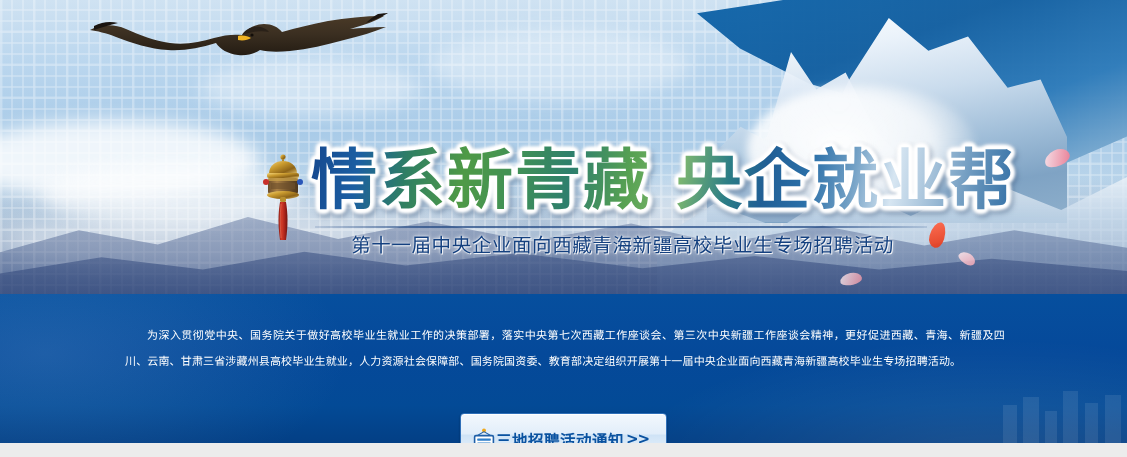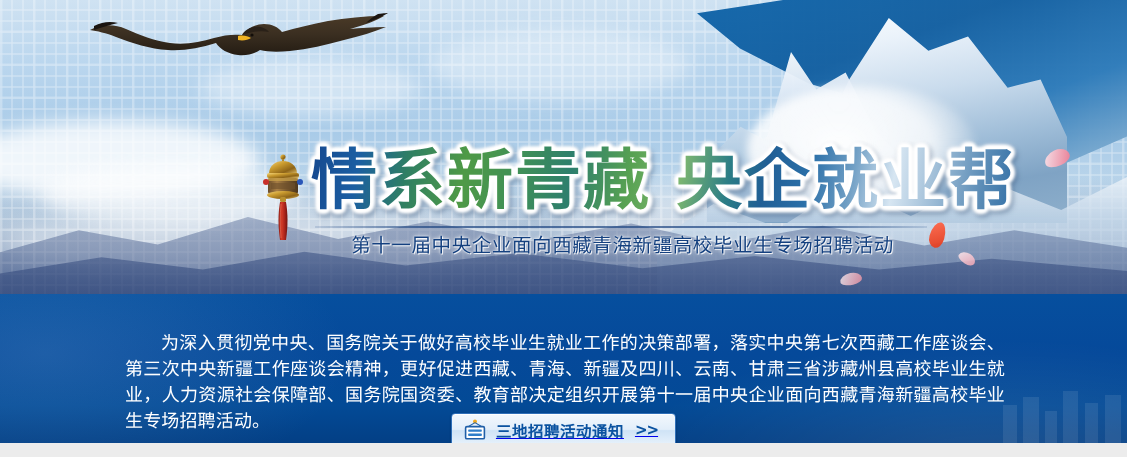--- a/index.html
+++ b/index.html
@@ -145,29 +145,29 @@
       linear-gradient(to bottom,#064f9e 0%,#05499a 40%,#034a96 75%,#033f85 100%);
     overflow:hidden;
   }
   .watermark{
     position:absolute;right:0;bottom:0;width:130px;height:58px;
     opacity:.085;pointer-events:none;
   }
   .infotext{
     position:absolute;left:125px;top:18px;width:880px;
     font-family:"DejaVu Sans","Liberation Sans",sans-serif;
-    font-size:18px;line-height:26px;color:#ffffff;
+    font-size:11px;line-height:26px;color:#ffffff;
     text-align:justify;text-justify:inter-ideograph;
     text-indent:2em;
     letter-spacing:.15px;
   }
   .btnrow{position:absolute;left:0;top:119px;width:1127px;text-align:center;}
   .noticebtn{
-    display:inline-flex;align-items:center;gap:9px;
-    height:32px;padding:0 17px 0 11px;
+    display:inline-flex;align-items:center;
+    height:32px;padding:9px 17px 0 11px;
     border:1px solid #2f6fb8;border-radius:4px;
     background:linear-gradient(to bottom,#f3f8fd 0%,#e2eefa 48%,#cfe3f6 52%,#e9f3fc 100%);
     box-shadow:0 1px 2px rgba(0,0,0,.30),inset 0 1px 0 rgba(255,255,255,.9);
     cursor:pointer;
   }
   .noticebtn .lbl{
     font-family:"DejaVu Sans","Liberation Sans",sans-serif;
     font-size:15.5px;font-weight:bold;color:#0a52a0;letter-spacing:.5px;
   }
   .noticebtn .arrows{

